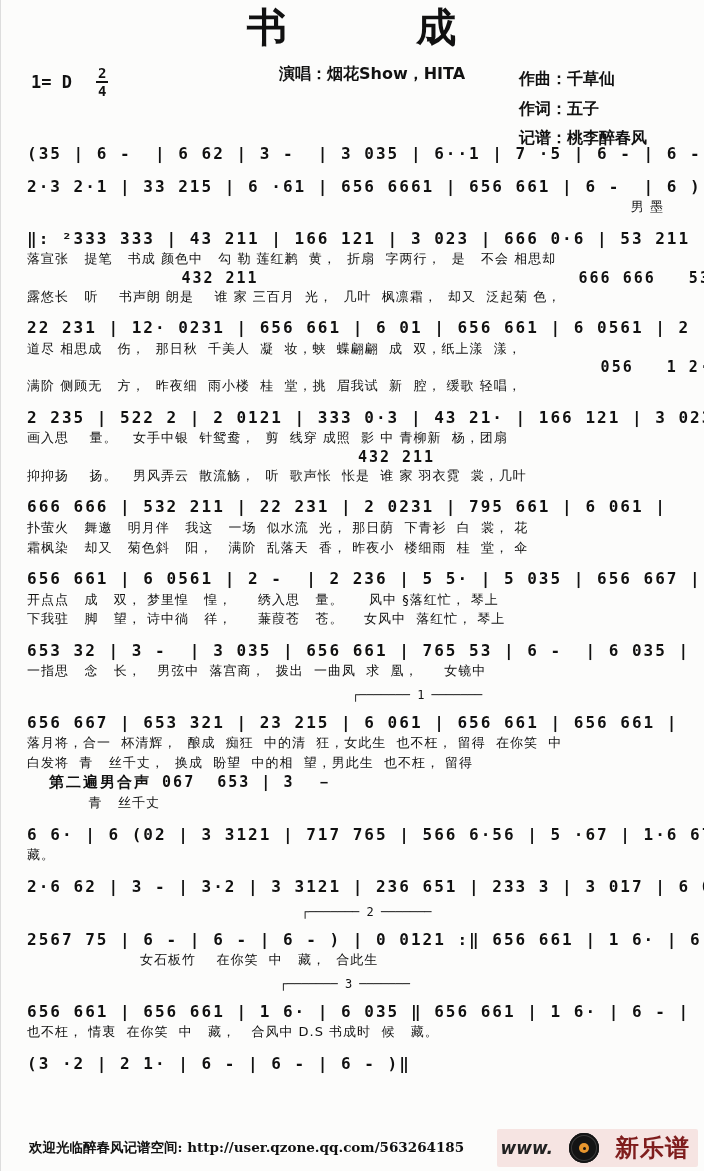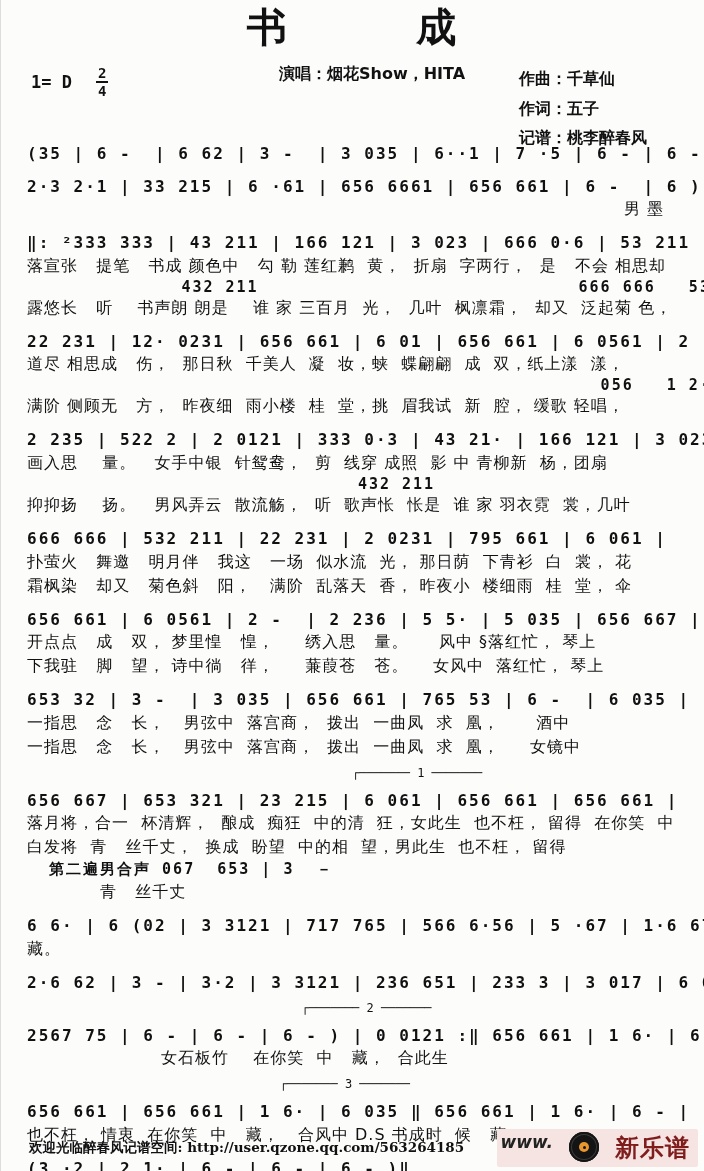--- a/index.html
+++ b/index.html
@@ -50,21 +50,21 @@
   }
   .row{white-space:pre;}
   .row.notes{
     font-size:16px;font-weight:bold;letter-spacing:2px;
     line-height:1.35;margin-top:11px;
   }
   .row.subnotes{
     font-size:15px;font-weight:bold;letter-spacing:2px;line-height:1.2;
   }
   .row.lyrics{
-    font-size:16px;line-height:1.5;letter-spacing:1px;
+    font-size:13px;line-height:1.5;letter-spacing:1px;
     font-family:"DejaVu Sans","Liberation Sans",sans-serif;
   }
   .row.labelnotes{
     font-size:15px;font-weight:bold;letter-spacing:2px;line-height:1.4;
   }
   .row.volta{
     font-size:12px;line-height:1;margin-top:8px;letter-spacing:0;
   }
   .row.right{text-align:right;padding-right:26px;}
 
@@ -73,21 +73,21 @@
     position:absolute;left:0;right:0;bottom:0;height:46px;
     display:flex;align-items:center;justify-content:space-between;
     padding:0 6px 0 28px;
   }
   .welcome{
     font-size:13.5px;font-weight:bold;
     font-family:"DejaVu Serif","Liberation Serif",serif;
     white-space:pre;
   }
   .logo{
-    display:flex;gap:16px;
+    display:flex;align-items:center;gap:16px;
     background:#f6e4e2;
     padding:3px 8px 3px 4px;border-radius:2px;
   }
   .logo .www{
     font-style:italic;font-weight:bold;font-size:17px;color:#222;
     font-family:"DejaVu Sans","Liberation Sans",sans-serif;
   }
   .vinyl{
     width:30px;height:30px;border-radius:50%;
     background:#141414;position:relative;flex:0 0 auto;
@@ -147,21 +147,20 @@
       <div class="row lyrics">画入思    量。   女手中银  针鸳鸯，  剪  线穿 成照  影 中 青柳新  杨，团扇</div>
       <div class="row subnotes">                              432 211</div>
       <div class="row lyrics">抑抑扬    扬。   男风弄云  散流觞，  听  歌声怅  怅是  谁 家 羽衣霓  裳，几叶</div>
       <div class="row notes">666 666 | 532 211 | 22 231 | 2 0231 | 795 661 | 6 061 |</div>
       <div class="row lyrics">扑萤火   舞邀   明月伴   我这   一场  似水流  光， 那日荫  下青衫  白  裳， 花</div>
       <div class="row lyrics">霜枫染   却又   菊色斜   阳，   满阶  乱落天  香， 昨夜小  楼细雨  桂  堂， 伞</div>
       <div class="row notes">656 661 | 6 0561 | 2 -  | 2 236 | 5 5· | 5 035 | 656 667 |</div>
       <div class="row lyrics">开点点   成   双， 梦里惶   惶，     绣入思   量。     风中 §落红忙， 琴上</div>
       <div class="row lyrics">下我驻   脚   望， 诗中徜   徉，     蒹葭苍   苍。    女风中  落红忙， 琴上</div>
       <div class="row notes">653 32 | 3 -  | 3 035 | 656 661 | 765 53 | 6 -  | 6 035 |</div>
-      <div class="row lyrics">一指思   念   长，   男弦中  落宫商，  拨出  一曲凤  求  凰，      酒中</div>
       <div class="row lyrics">一指思   念   长，   男弦中  落宫商，  拨出  一曲凤  求  凰，     女镜中</div>
       <div class="row volta">                                             ┌─────── 1 ───────</div>
       <div class="row notes">656 667 | 653 321 | 23 215 | 6 061 | 656 661 | 656 661 |</div>
       <div class="row lyrics">落月将，合一  杯清辉，  酿成  痴狂  中的清  狂，女此生  也不枉， 留得  在你笑  中</div>
       <div class="row lyrics">白发将  青   丝千丈，  换成  盼望  中的相  望，男此生  也不枉， 留得</div>
       <div class="row labelnotes">  第二遍男合声 067  653 | 3  －</div>
       <div class="row lyrics">            青   丝千丈</div>
       <div class="row notes">6 6· | 6 (02 | 3 3121 | 717 765 | 566 6·56 | 5 ·67 | 1·6 671 |</div>
       <div class="row lyrics">藏。</div>
       <div class="row notes">2·6 62 | 3 - | 3·2 | 3 3121 | 236 651 | 233 3 | 3 017 | 6 6713 |</div>

